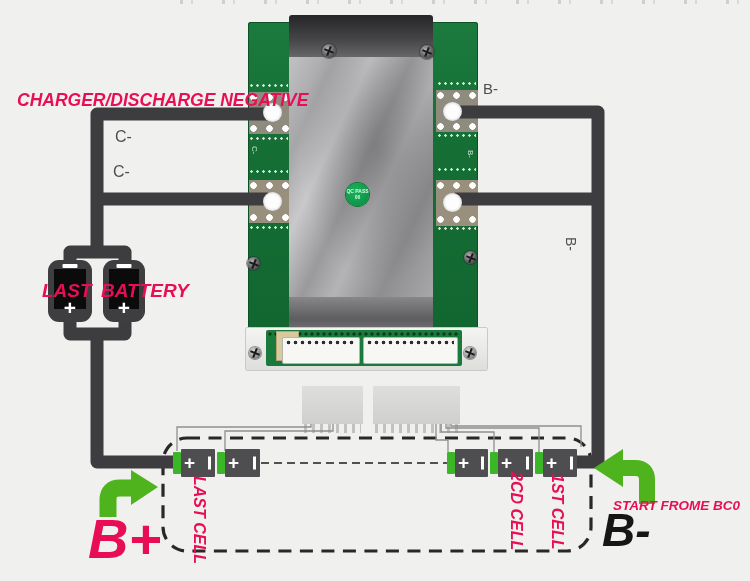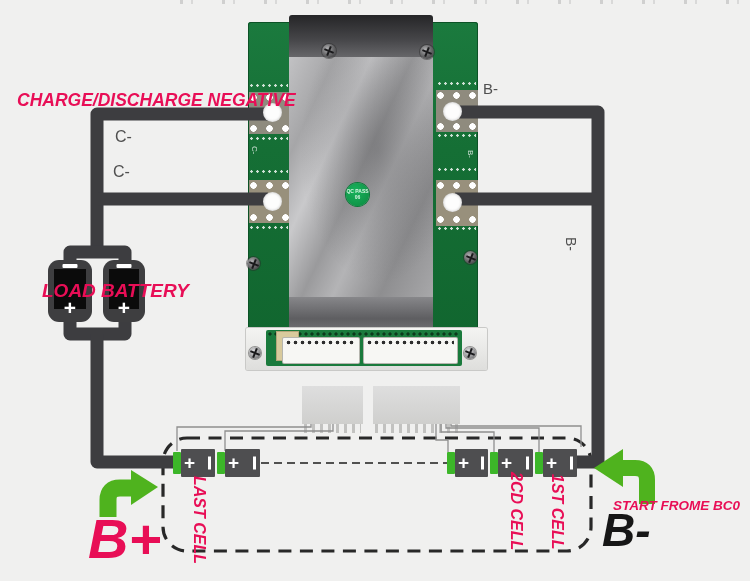--- a/index.html
+++ b/index.html
@@ -215,27 +215,27 @@
   <div class="cbody" style="left:498px;width:35px;">
     <span class="cplus">+</span>
     <span class="cminus"></span>
   </div>
   <div class="cap" style="left:535px;"></div>
   <div class="cbody" style="left:543px;width:34px;">
     <span class="cplus">+</span>
     <span class="cminus"></span>
   </div>
 
-  <div class="txt mag" style="left:17px;top:91px;font-size:17.5px;">CHARGE/DISCHARGE NEGATIVE</div>
+  <div class="txt mag" style="left:17px;top:91px;font-size:17.5px;">CHARGER/DISCHARGE NEGATIVE</div>
   <div class="txt graytxt" style="left:483px;top:81px;font-size:15px;">B-</div>
   <div class="txt graytxt" style="left:115px;top:129px;font-size:16px;">C-</div>
   <div class="txt graytxt" style="left:113px;top:164px;font-size:16px;">C-</div>
   <div class="txt graytxt vrot" style="left:578px;top:237px;font-size:14px;">B-</div>
 
-  <div class="txt mag" style="left:42px;top:281px;font-size:19px;">LOAD</div>
+  <div class="txt mag" style="left:42px;top:281px;font-size:19px;">LAST</div>
   <div class="txt mag" style="left:101px;top:281px;font-size:19px;">BATTERY</div>
 
   <div class="txt mag" style="left:88px;top:510px;font-size:56px;">B+</div>
   <div class="txt" style="left:602px;top:506px;font-size:46px;font-style:italic;font-weight:700;color:#161616;">B-</div>
   <div class="txt mag" style="left:613px;top:499px;font-size:13.5px;">START FROME BC0</div>
 
   <div class="txt mag vrot" style="left:207px;top:476px;font-size:16px;">LAST CELL</div>
   <div class="txt mag vrot" style="left:524px;top:472px;font-size:16px;">2CD CELL</div>
   <div class="txt mag vrot" style="left:565px;top:474px;font-size:16px;">1ST CELL</div>
 

